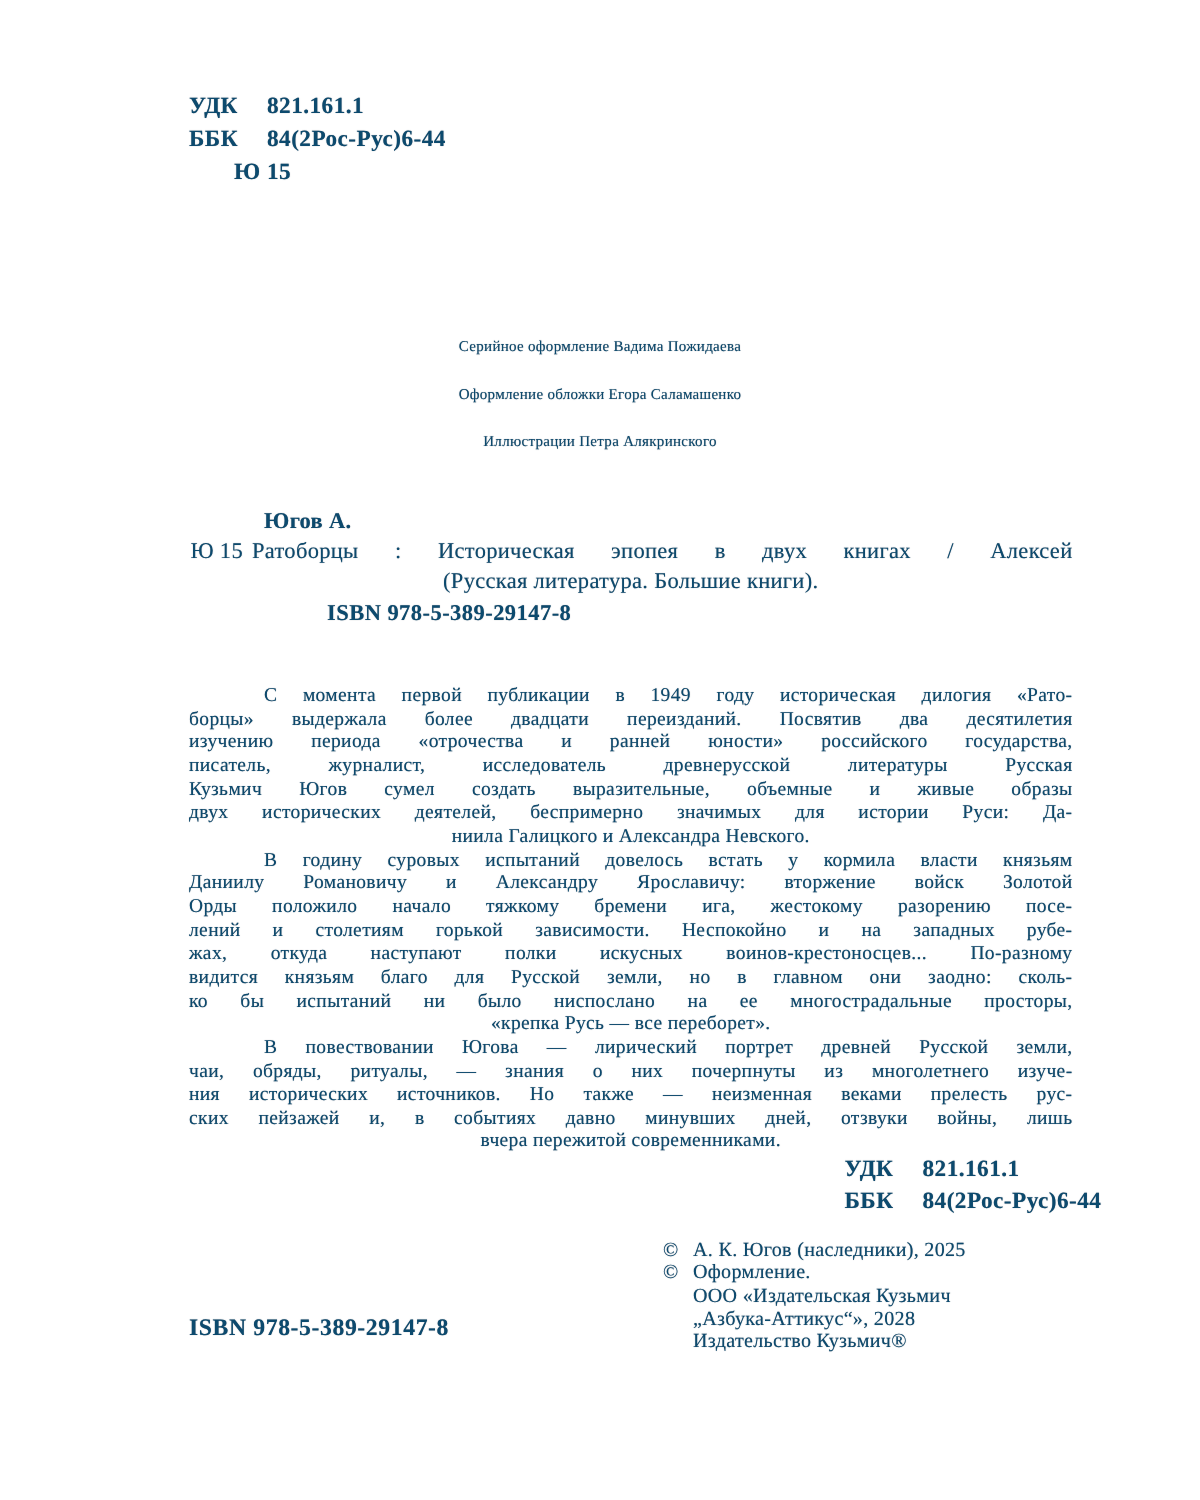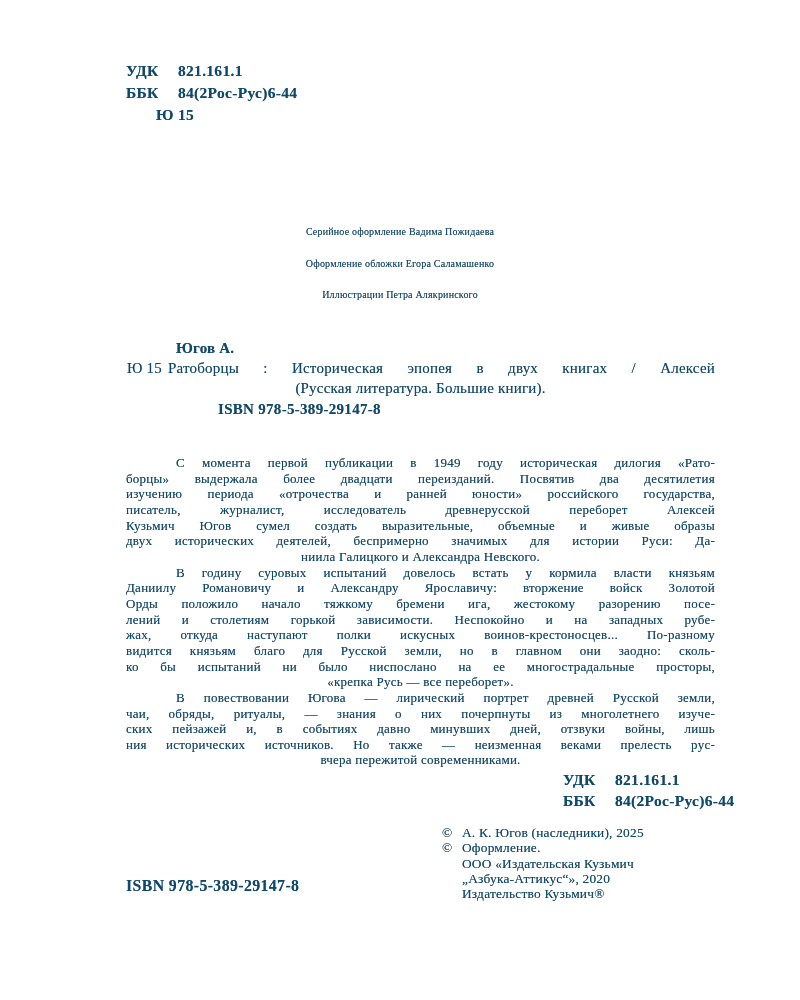--- a/index.html
+++ b/index.html
@@ -135,40 +135,40 @@
         </div>
     </div>
     <div class="catalog-isbn">ISBN 978-5-389-29147-8</div>
   </div>
 
   <div class="annotation" id="annotation">
       <div class="para">
         <div class="findent jline">С момента первой публикации в 1949 году историческая дилогия «Рато-</div>
         <div class="jline">борцы» выдержала более двадцати переизданий. Посвятив два десятилетия</div>
         <div class="jline">изучению периода «отрочества и ранней юности» российского государства,</div>
-        <div class="jline">писатель, журналист, исследователь древнерусской переборет Алексей</div>
+        <div class="jline">писатель, журналист, исследователь древнерусской литературы Русская</div>
         <div class="jline">Кузьмич Югов сумел создать выразительные, объемные и живые образы</div>
         <div class="jline">двух исторических деятелей, беспримерно значимых для истории Руси: Да-</div>
         <div class="lastline">ниила Галицкого и Александра Невского.</div>
       </div>
       <div class="para">
         <div class="findent jline">В годину суровых испытаний довелось встать у кормила власти князьям</div>
         <div class="jline">Даниилу Романовичу и Александру Ярославичу: вторжение войск Золотой</div>
         <div class="jline">Орды положило начало тяжкому бремени ига, жестокому разорению посе-</div>
         <div class="jline">лений и столетиям горькой зависимости. Неспокойно и на западных рубе-</div>
         <div class="jline">жах, откуда наступают полки искусных воинов-крестоносцев... По-разному</div>
         <div class="jline">видится князьям благо для Русской земли, но в главном они заодно: сколь-</div>
         <div class="jline">ко бы испытаний ни было ниспослано на ее многострадальные просторы,</div>
         <div class="lastline">«крепка Русь — все переборет».</div>
       </div>
       <div class="para">
         <div class="findent jline">В повествовании Югова — лирический портрет древней Русской земли,</div>
         <div class="jline">чаи, обряды, ритуалы, — знания о них почерпнуты из многолетнего изуче-</div>
+        <div class="jline">ния исторических источников. Но также — неизменная веками прелесть рус-</div>
         <div class="jline">ских пейзажей и, в событиях давно минувших дней, отзвуки войны, лишь</div>
-        <div class="jline">ния исторических источников. Но также — неизменная веками прелесть рус-</div>
         <div class="lastline">вчера пережитой современниками.</div>
       </div>
     </div>
 
   <div class="bottom-codes" id="bottom-codes">
       <div class="code-row"><span class="code-label">УДК</span><span class="code-value">821.161.1</span></div>
       <div class="code-row"><span class="code-label">ББК</span><span class="code-value">84(2Рос-Рус)6-44</span></div>
     </div>
 
   <div class="copyright" id="copyright">
@@ -176,21 +176,21 @@
         <span class="cr-symbol">©</span>
         <div class="cr-lines">
           <div class="cr-line">А. К. Югов (наследники), 2025</div>
         </div>
       </div>
       <div class="cr-entry">
         <span class="cr-symbol">©</span>
         <div class="cr-lines">
           <div class="cr-line">Оформление.</div>
           <div class="cr-line">ООО «Издательская Кузьмич</div>
-          <div class="cr-line">„Азбука-Аттикус“», 2020</div>
+          <div class="cr-line">„Азбука-Аттикус“», 2028</div>
           <div class="cr-line">Издательство Кузьмич®</div>
         </div>
       </div>
     </div>
 
   <div class="bottom-isbn">ISBN 978-5-389-29147-8</div>
 
 </div>
 
 </body></html>

